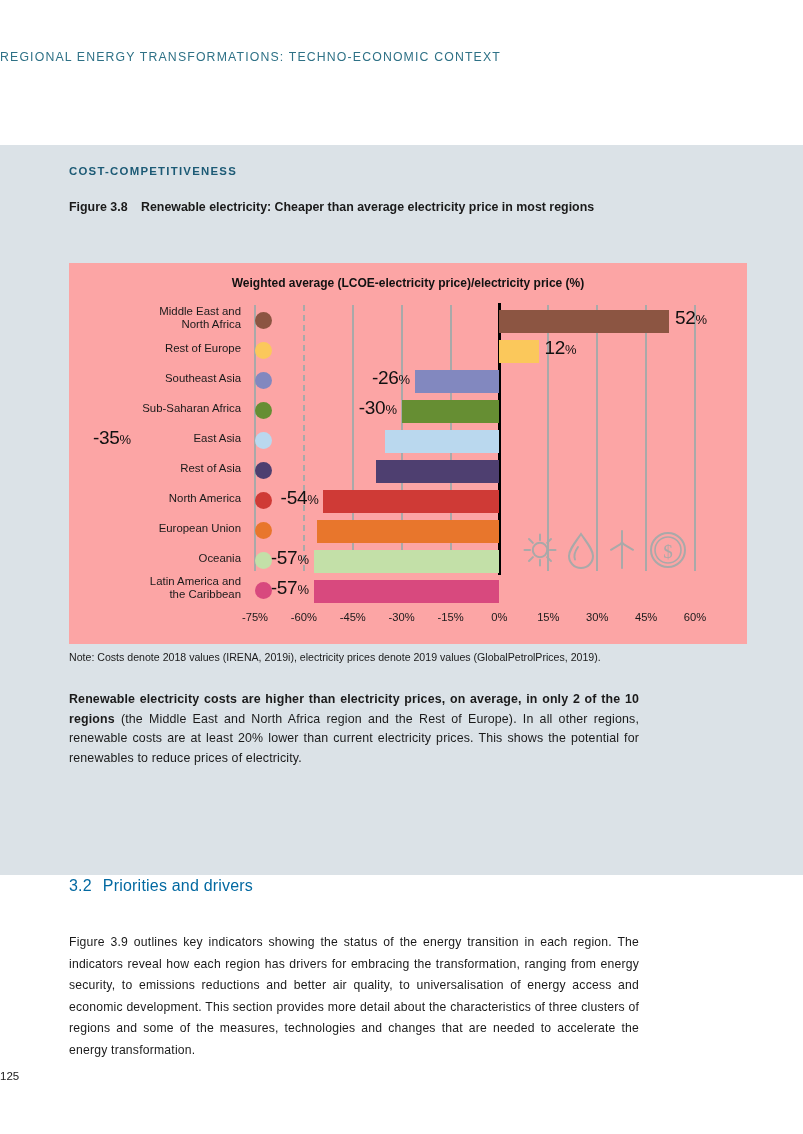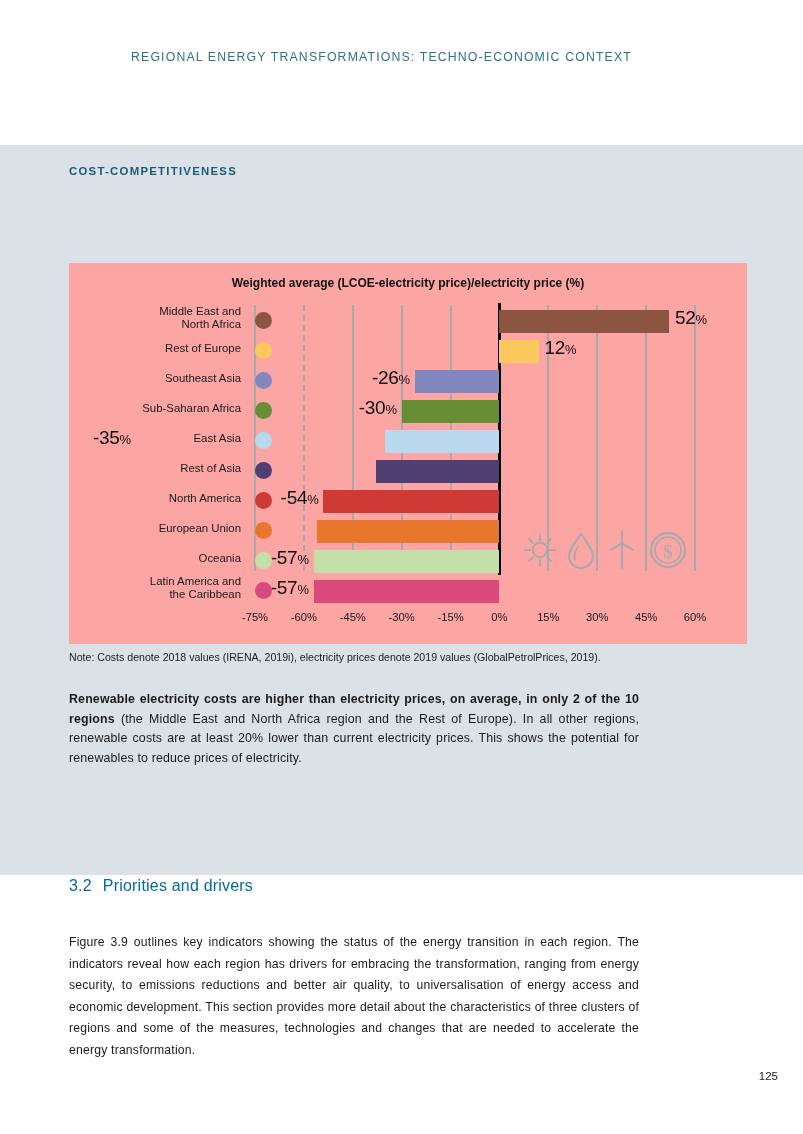--- a/index.html
+++ b/index.html
@@ -14,26 +14,25 @@
     position: relative;
     overflow: hidden;
   }
 
   
   .running-header {
     position: absolute;
     top: 50px;
     left: 0;
     width: 747px;
-    text-align: center;
+    text-align: left;
     font-size: 12.3px;
     letter-spacing: 1.15px;
     color: #2e7186;
     font-weight: 400;
-    padding-left: 8px;
   }
 
   
   .tint-band {
     position: absolute;
     top: 145px;
     left: 0;
     width: 803px;
     height: 730px;
     background: #dbe2e7;
@@ -217,36 +216,38 @@
     color: #1a1a1a;
     text-align: justify;
     letter-spacing: 0.2px;
   }
 
   .page-number {
     position: absolute;
     top: 1070px;
     left: 0;
     width: 770px;
-    text-align: right;
+    text-align: left;
     font-size: 11.5px;
     color: #1a1a1a;
-    margin-left: 8px;
   }
 </style>
 </head>
 <body>
 
 <div class="running-header">REGIONAL ENERGY TRANSFORMATIONS: TECHNO-ECONOMIC CONTEXT</div>
 
 <div class="tint-band"></div>
 
 <div class="section-kicker">COST-COMPETITIVENESS</div>
 
 <div class="fig-caption">
+  <div class="fig-line1">
+    <span class="fig-num">Figure 3.8</span><span>Renewable electricity: Cheaper than average electricity price in most regions</span>
+  </div>
 </div>
 
 <div class="chart-card">
   <div class="chart-title">Weighted average (LCOE-electricity price)/electricity price (%)</div>
 
   <div class="plot">
     <div class="grid-layer">
         <div class="gridline" style="left: 185px;"></div>
         <div class="gridline dashed" style="left: 233.889px;"></div>
         <div class="gridline" style="left: 282.778px;"></div>

